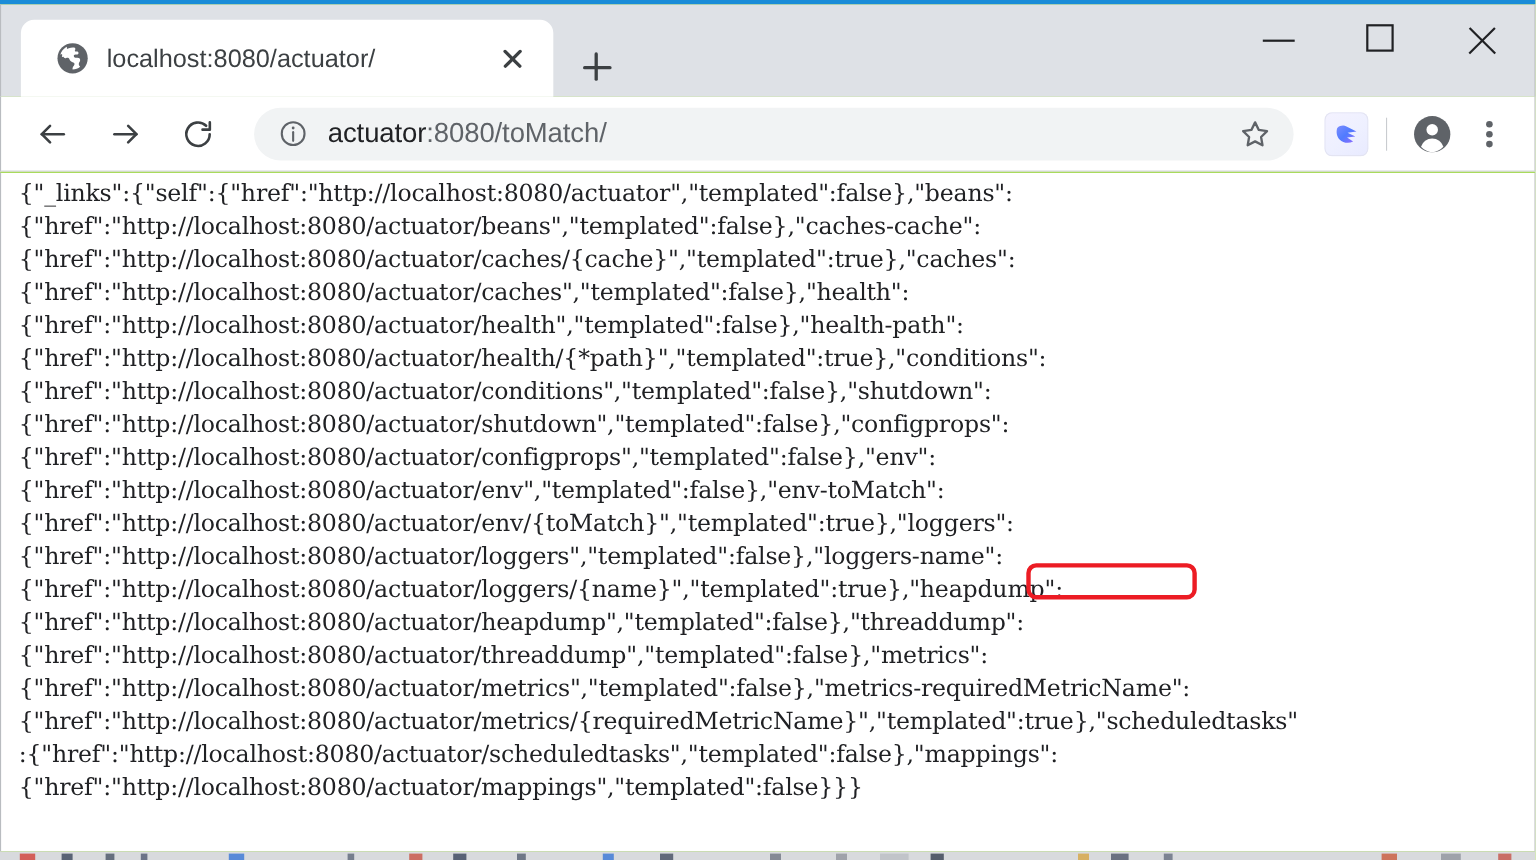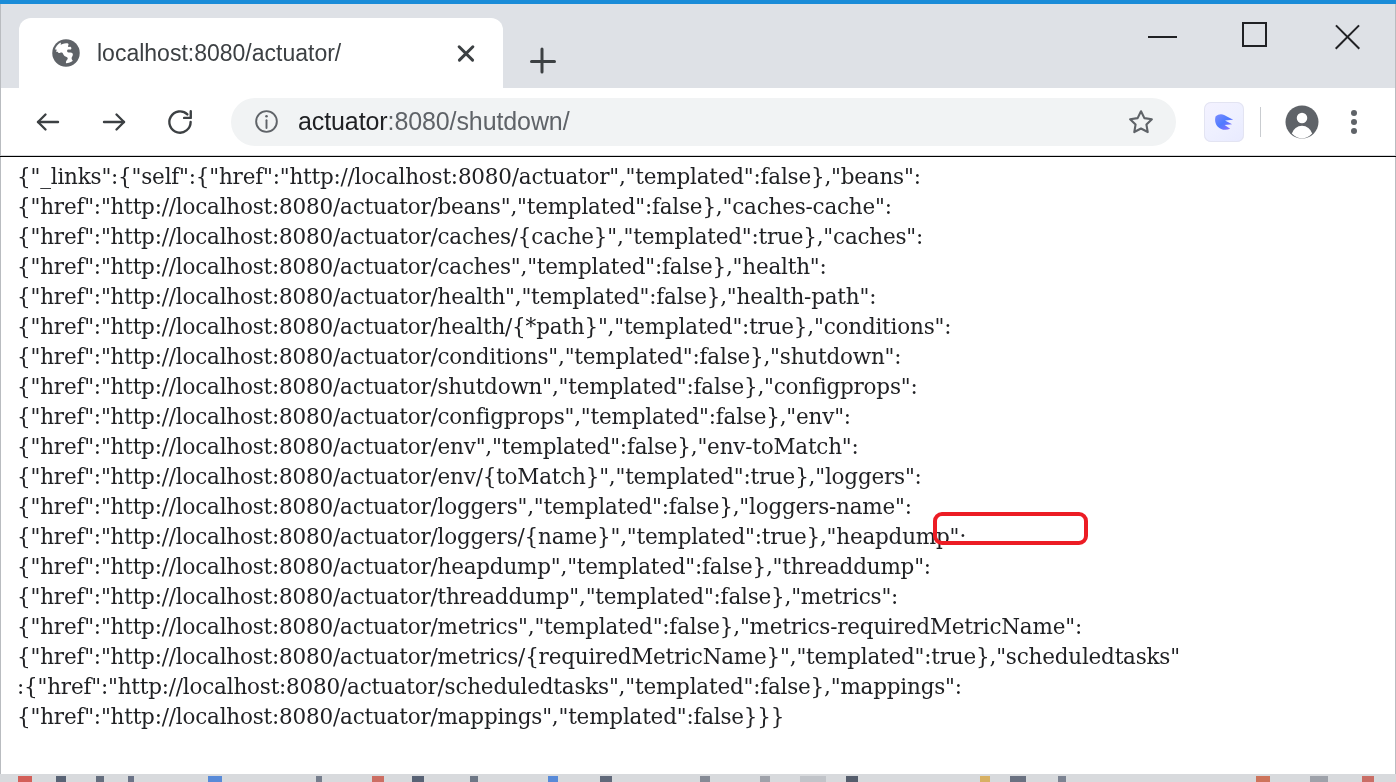--- a/index.html
+++ b/index.html
@@ -14,21 +14,21 @@
     font-family: "Liberation Sans", sans-serif;
     -webkit-font-smoothing: antialiased;
   }
 
   
   .window {
     position: relative;
     width: 1396px;
     height: 782px;
     box-sizing: border-box;
-    background: #000000;
+    background: #84cc16;
   }
   .top-accent {
     position: absolute;
     left: 0; top: 0;
     width: 1396px;
     height: 4px;
     background: #1a8cd8;
   }
 
   
@@ -360,21 +360,21 @@
         <path d="M20.6 3.4v5.3h-5.3"></path>
       </svg>
     </div>
 
     <div class="omnibox">
       <svg class="info-icon" viewBox="0 0 24 24" fill="none" stroke="#5f6368" stroke-width="1.7">
         <circle cx="12" cy="12" r="9.2"></circle>
         <circle cx="12" cy="7.4" r="1.15" fill="#5f6368" stroke="none"></circle>
         <path d="M12 10.8v7" stroke-linecap="round"></path>
       </svg>
-      <span class="omnibox-text"><span class="host">actuator</span><span>:8080/shutdown/</span></span>
+      <span class="omnibox-text"><span class="host">actuator</span><span>:8080/toMatch/</span></span>
       <span class="star-btn">
         <svg width="30" height="30" viewBox="0 0 24 24" fill="none" stroke="#5f6368" stroke-width="1.7" stroke-linejoin="round">
           <path d="M12 3.4l2.7 5.5 6 .9-4.35 4.25 1.03 6-5.38-2.83-5.38 2.83 1.03-6L3.3 9.8l6-.9z"></path>
         </svg>
       </span>
     </div>
 
     <div class="ext-btn">
       <svg width="28" height="28" viewBox="0 0 32 32">
         <defs>

